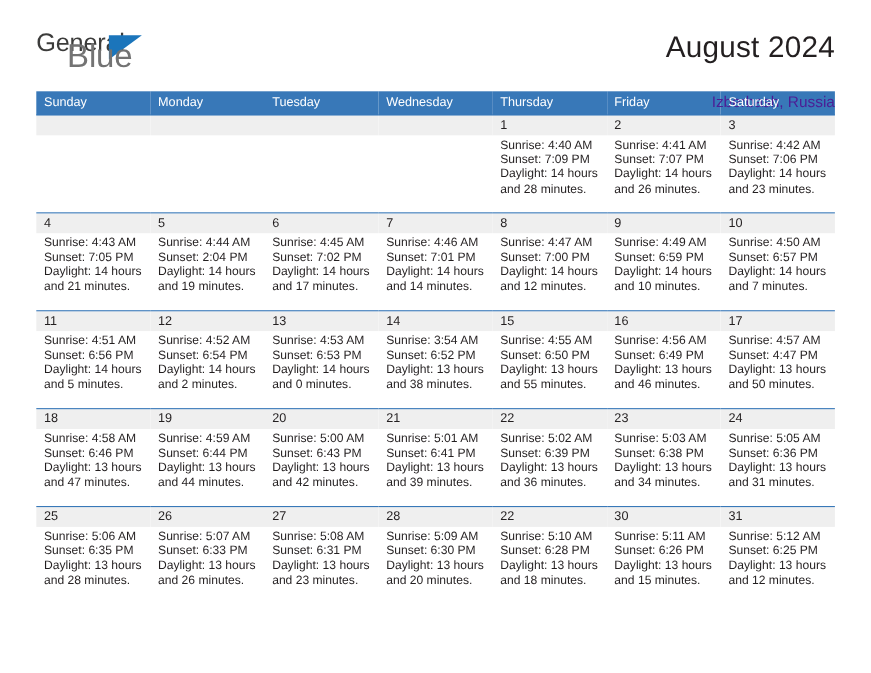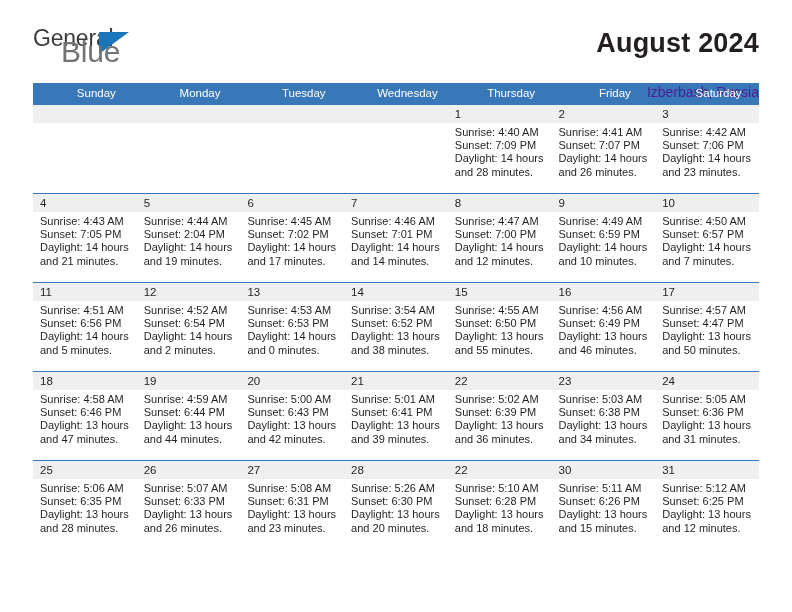--- a/index.html
+++ b/index.html
@@ -52,21 +52,21 @@
     top: 5px;
     width: 0;
     height: 0;
     border-left: 30px solid #1b75bb;
     border-bottom: 22px solid transparent;
   }
   .title-wrap { text-align: right; padding-top: 1px; }
   .cal-title {
     font-size: 27px;
     color: #231f20;
-    font-weight: bold;
+    font-weight: normal;
     line-height: 1.15;
     letter-spacing: 0.2px;
   }
   .cal-sub {
     font-size: 14px;
     color: #4c1d95;
     margin-top: 25px;
     line-height: 1.2;
   }
   
@@ -74,22 +74,22 @@
     width: 726px;
     margin: 5px 33px 0 33px;
     border-collapse: collapse;
     table-layout: fixed;
   }
   .cal th {
     background: #3878b8;
     color: #ffffff;
     font-weight: normal;
     font-size: 11.5px;
-    text-align: center;
-    padding: 4px 0 5px 23px;
+    text-align: left;
+    padding: 4px 0 5px 7px;
     height: 21px;
     border: none;
   }
   .cal td {
     width: 103.71px;
     height: 89px;
     vertical-align: top;
     padding: 0;
     border-top: 1px solid #3878b8;
     background: #ffffff;
@@ -402,21 +402,21 @@
             <div class="info">
               <div>Sunrise: 5:08 AM</div>
               <div>Sunset: 6:31 PM</div>
               <div>Daylight: 13 hours</div>
               <div>and 23 minutes.</div>
             </div>
           </td>
           <td>
             <div class="daynum">28</div>
             <div class="info">
-              <div>Sunrise: 5:26 AM</div>
+              <div>Sunrise: 5:09 AM</div>
               <div>Sunset: 6:30 PM</div>
               <div>Daylight: 13 hours</div>
               <div>and 20 minutes.</div>
             </div>
           </td>
           <td>
             <div class="daynum">22</div>
             <div class="info">
               <div>Sunrise: 5:10 AM</div>
               <div>Sunset: 6:28 PM</div>

